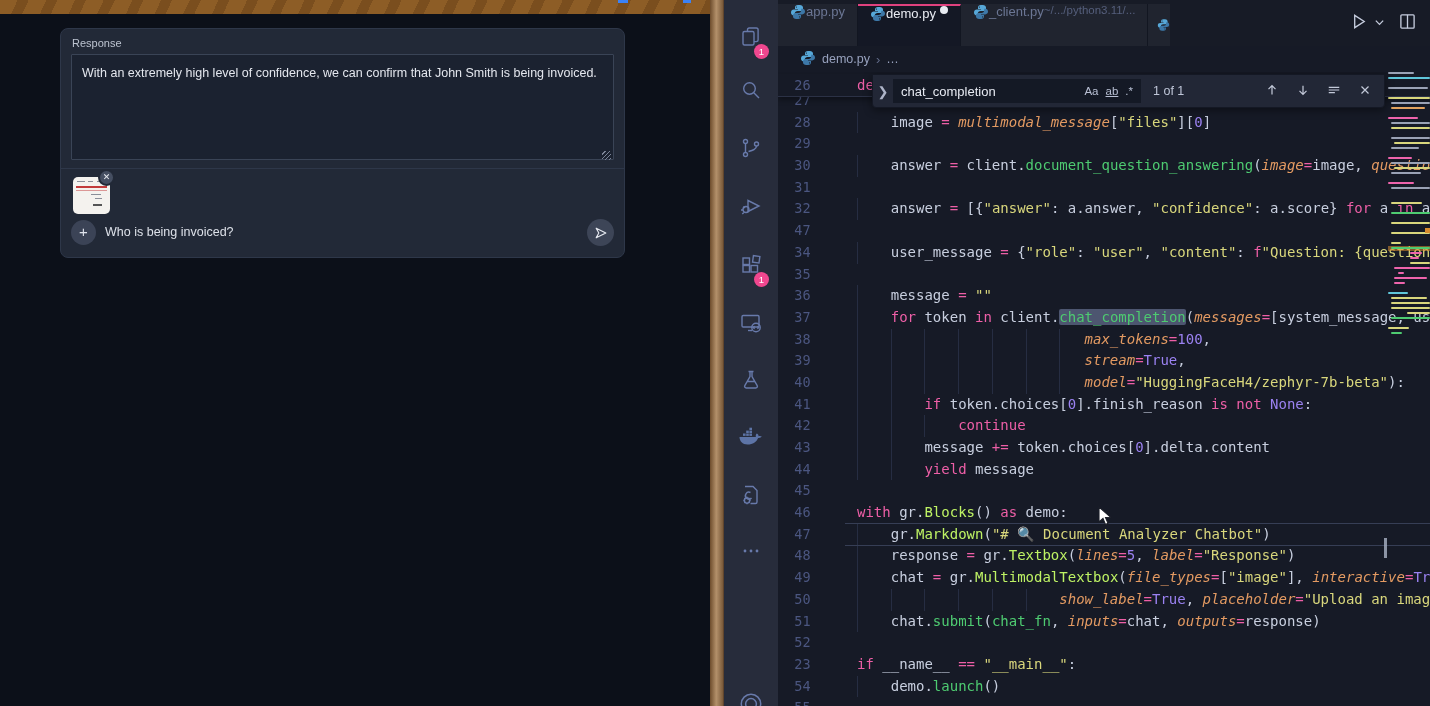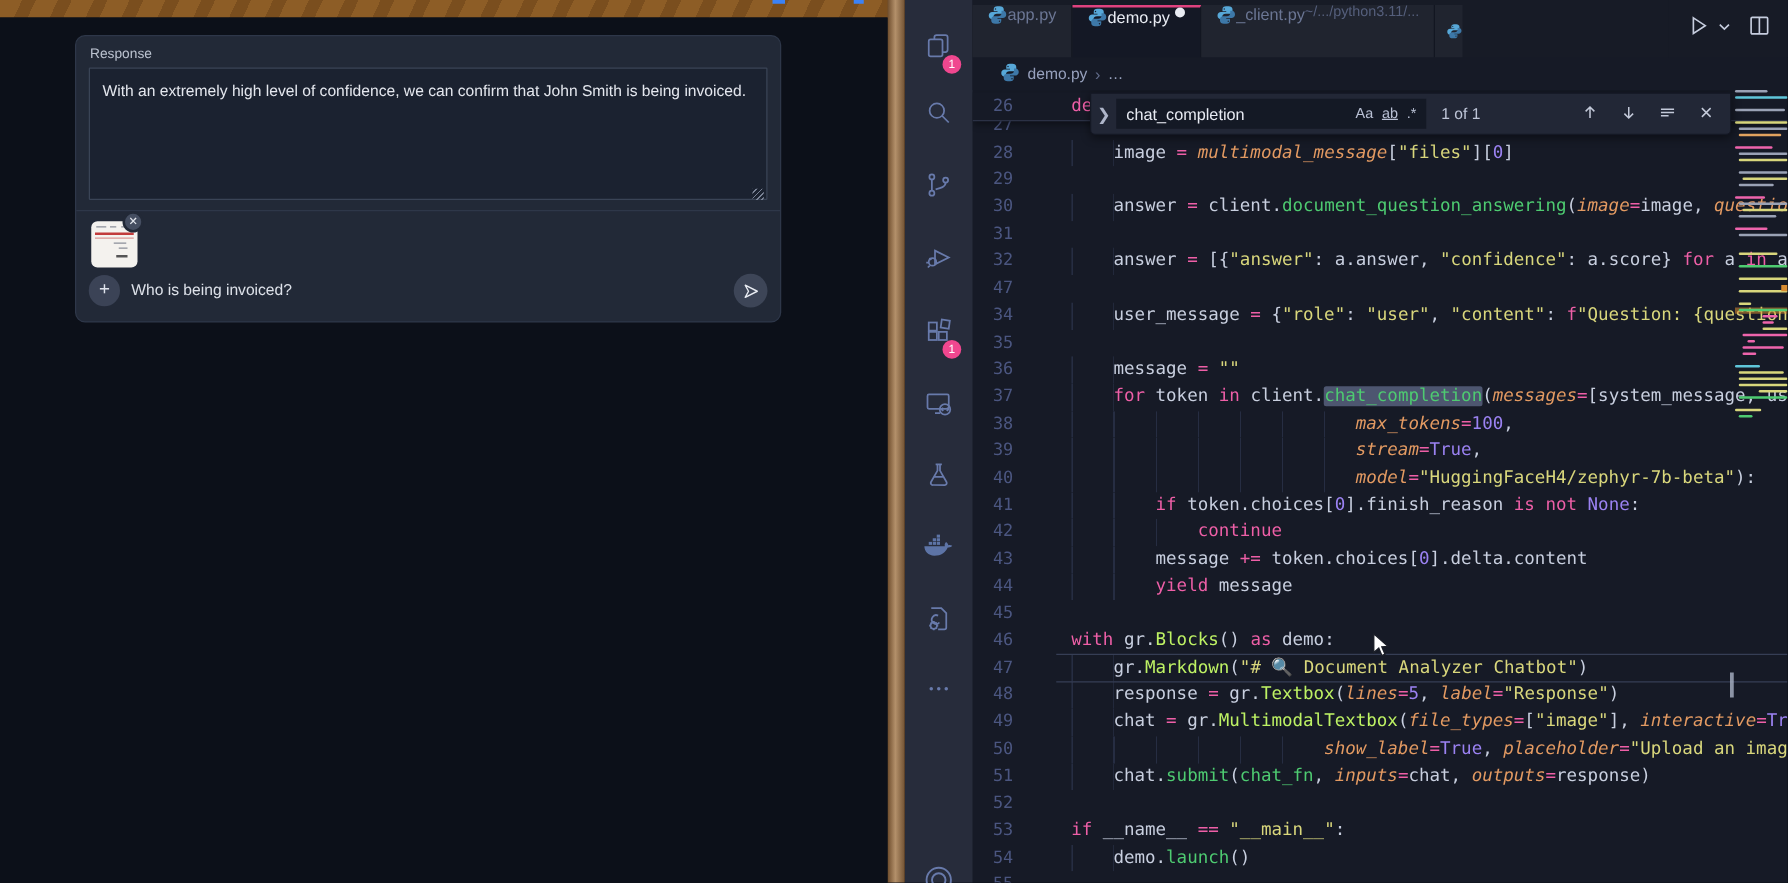--- a/index.html
+++ b/index.html
@@ -324,21 +324,21 @@
           <div class="code-row"><span class="gut">43</span><span class="code"><span class="ind" style="width:8ch"></span><span class="tk-t">message </span><span class="tk-k">+=</span><span class="tk-t"> token.choices[</span><span class="tk-n">0</span><span class="tk-t">].delta.content</span></span></div>
           <div class="code-row"><span class="gut">44</span><span class="code"><span class="ind" style="width:8ch"></span><span class="tk-k">yield</span><span class="tk-t"> message</span></span></div>
           <div class="code-row"><span class="gut">45</span><span class="code"></span></div>
           <div class="code-row"><span class="gut">46</span><span class="code"><span class="tk-k">with</span><span class="tk-t"> gr.</span><span class="tk-cls">Blocks</span><span class="tk-t">() </span><span class="tk-k">as</span><span class="tk-t"> demo:</span></span></div>
           <div class="code-row"><span class="gut">47</span><span class="code"><span class="ind" style="width:4ch"></span><span class="tk-t">gr.</span><span class="tk-cls">Markdown</span><span class="tk-t">(</span><span class="tk-s">"# 🔍 Document Analyzer Chatbot"</span><span class="tk-t">)</span></span></div>
           <div class="code-row"><span class="gut">48</span><span class="code"><span class="ind" style="width:4ch"></span><span class="tk-t">response </span><span class="tk-k">=</span><span class="tk-t"> gr.</span><span class="tk-cls">Textbox</span><span class="tk-t">(</span><span class="tk-par">lines</span><span class="tk-k">=</span><span class="tk-n">5</span><span class="tk-t">, </span><span class="tk-par">label</span><span class="tk-k">=</span><span class="tk-s">"Response"</span><span class="tk-t">)</span></span></div>
           <div class="code-row"><span class="gut">49</span><span class="code"><span class="ind" style="width:4ch"></span><span class="tk-t">chat </span><span class="tk-k">=</span><span class="tk-t"> gr.</span><span class="tk-cls">MultimodalTextbox</span><span class="tk-t">(</span><span class="tk-par">file_types</span><span class="tk-k">=</span><span class="tk-t">[</span><span class="tk-s">"image"</span><span class="tk-t">], </span><span class="tk-par">interactive</span><span class="tk-k">=</span><span class="tk-n">True</span></span></div>
           <div class="code-row"><span class="gut">50</span><span class="code"><span class="ind" style="width:24ch"></span><span class="tk-par">show_label</span><span class="tk-k">=</span><span class="tk-n">True</span><span class="tk-t">, </span><span class="tk-par">placeholder</span><span class="tk-k">=</span><span class="tk-s">"Upload an image"</span></span></div>
           <div class="code-row"><span class="gut">51</span><span class="code"><span class="ind" style="width:4ch"></span><span class="tk-t">chat.</span><span class="tk-fn">submit</span><span class="tk-t">(</span><span class="tk-fn">chat_fn</span><span class="tk-t">, </span><span class="tk-par">inputs</span><span class="tk-k">=</span><span class="tk-t">chat, </span><span class="tk-par">outputs</span><span class="tk-k">=</span><span class="tk-t">response)</span></span></div>
           <div class="code-row"><span class="gut">52</span><span class="code"></span></div>
-          <div class="code-row"><span class="gut">53</span><span class="code"><span class="tk-k">if</span><span class="tk-t"> __name__ </span><span class="tk-k">==</span><span class="tk-t"> </span><span class="tk-s">"__main__"</span><span class="tk-t">:</span></span></div>
+          <div class="code-row"><span class="gut">23</span><span class="code"><span class="tk-k">if</span><span class="tk-t"> __name__ </span><span class="tk-k">==</span><span class="tk-t"> </span><span class="tk-s">"__main__"</span><span class="tk-t">:</span></span></div>
           <div class="code-row"><span class="gut">54</span><span class="code"><span class="ind" style="width:4ch"></span><span class="tk-t">demo.</span><span class="tk-fn">launch</span><span class="tk-t">()</span></span></div>
           <div class="code-row"><span class="gut">55</span><span class="code"></span></div>
         </div>
       <div class="sticky-row" id="stickyRow"><span class="gut">26</span><span class="code"><span class="tk-k">def</span><span class="tk-t"> </span><span class="tk-fn">chat_fn</span><span class="tk-t">(</span><span class="tk-par">multimodal_message</span><span class="tk-t">):</span></span></div>
 
       <div class="find-widget">
         <div class="find-chevron">❯</div>
         <div class="find-input">
           <span class="q">chat_completion</span>
           <span class="find-opt">Aa</span>

